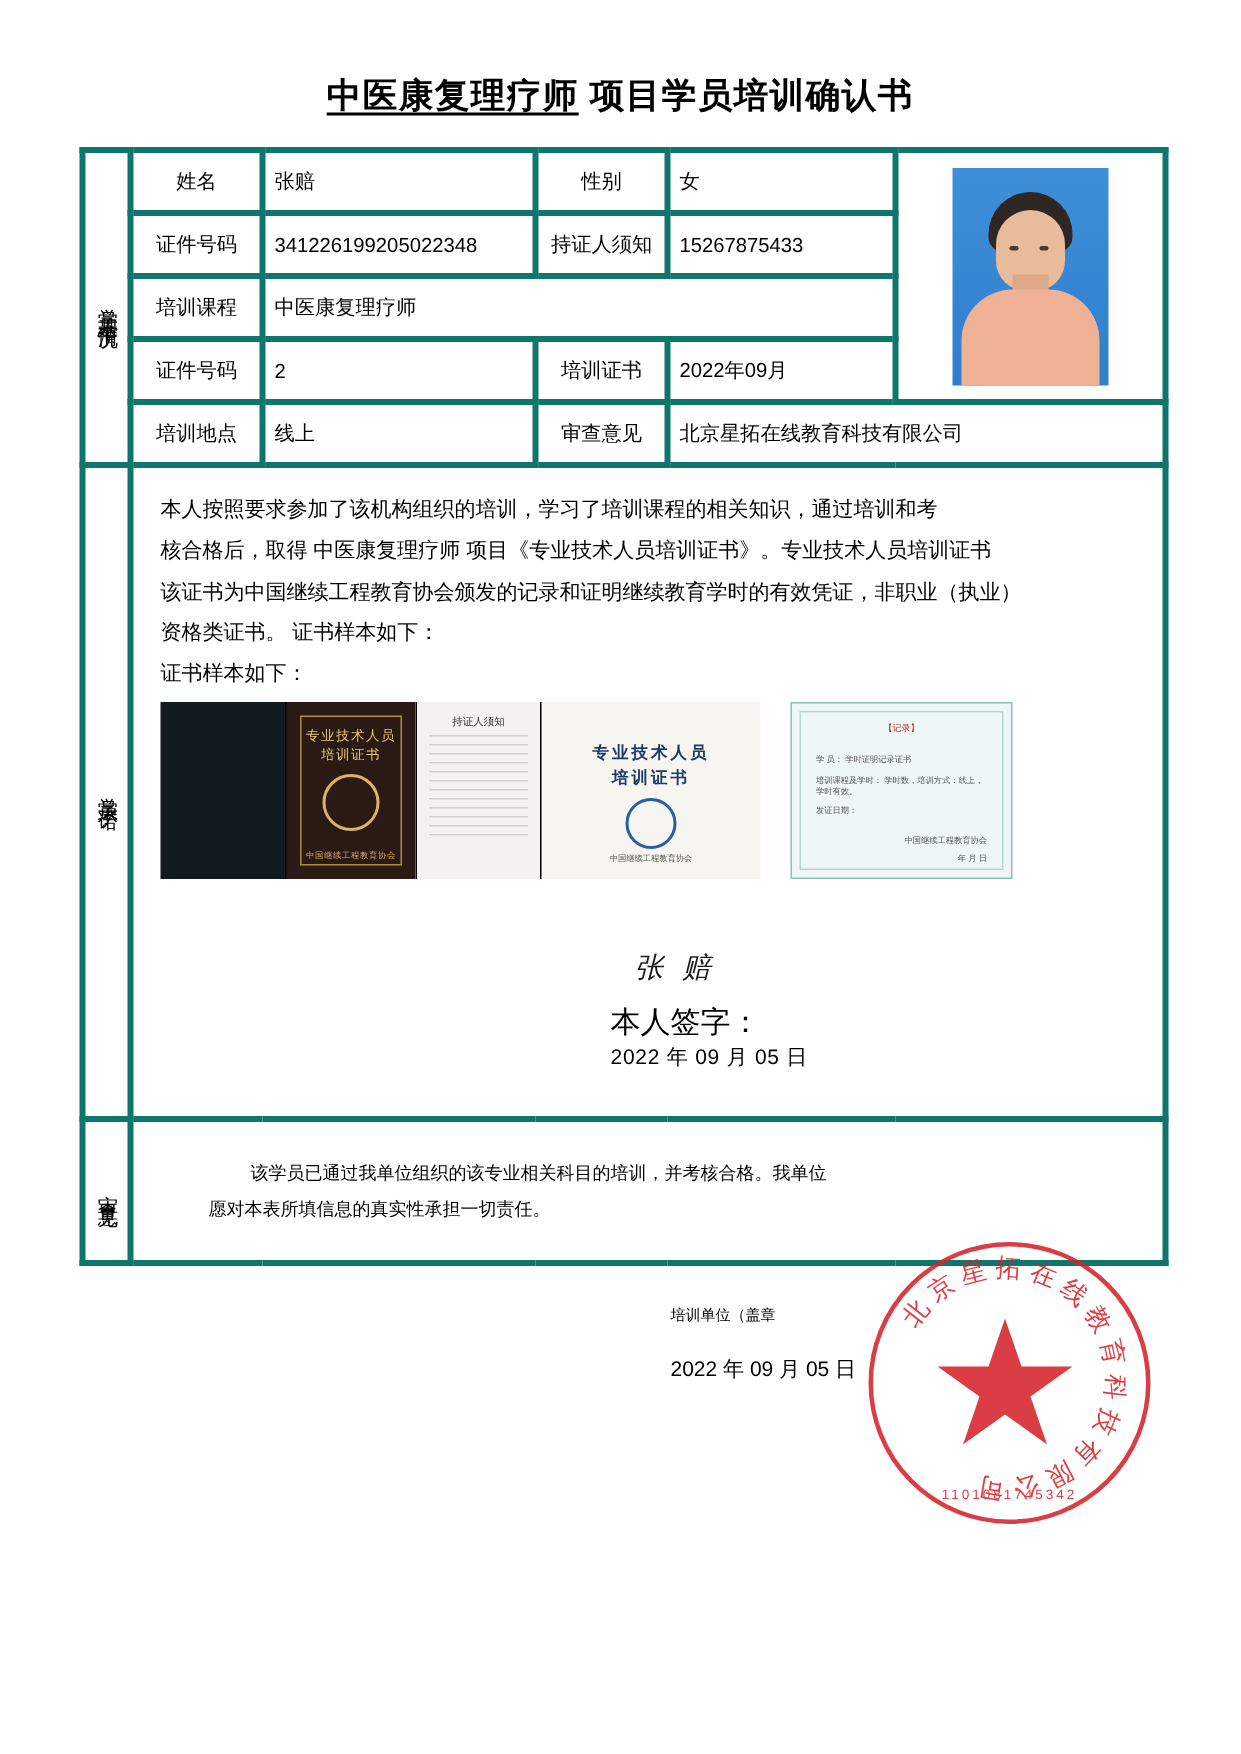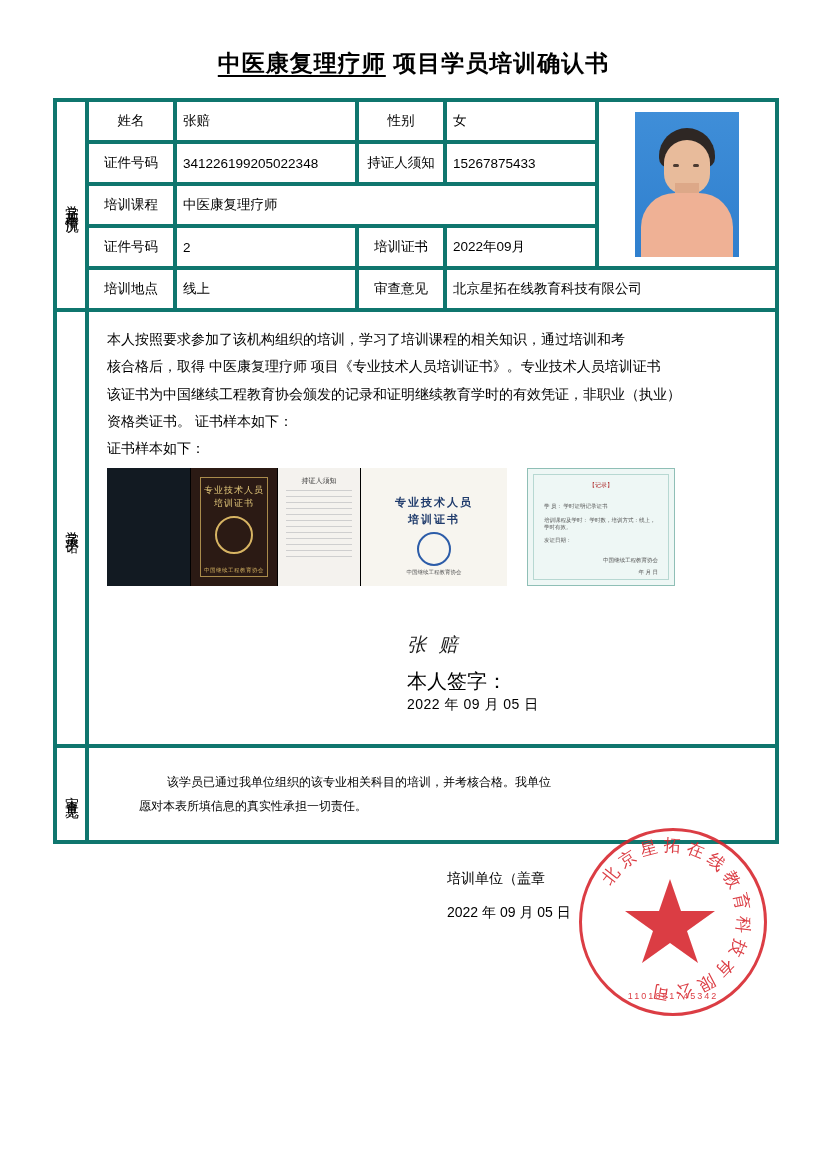--- a/index.html
+++ b/index.html
@@ -274,21 +274,21 @@
     font-size: 5.5px;
     color: #555;
   }
   .sign-area {
     margin-top: 52px;
     position: relative;
     height: 96px;
   }
   .sign-hand {
     position: absolute;
-    left: 300px;
+    left: 316px;
     top: -6px;
     font-family: "Liberation Serif", serif;
     font-size: 19px;
     font-style: italic;
     letter-spacing: 4px;
     color: #1a1a1a;
   }
   .sign-line {
     position: absolute;
     left: 300px;
@@ -311,21 +311,21 @@
   .r-text {
     font-size: 12px;
     line-height: 2.0;
     text-align: justify;
     margin-left: 32px;
   }
   .r-sign {
     position: absolute;
     left: 358px;
     top: 122px;
-    font-size: 14px;
+    font-size: 10px;
     font-family: Liberation Mono, monospace;
   }
   .r-date {
     position: absolute;
     left: 358px;
     top: 156px;
     font-size: 14px;
   }
   .stamp {
     position: absolute;

